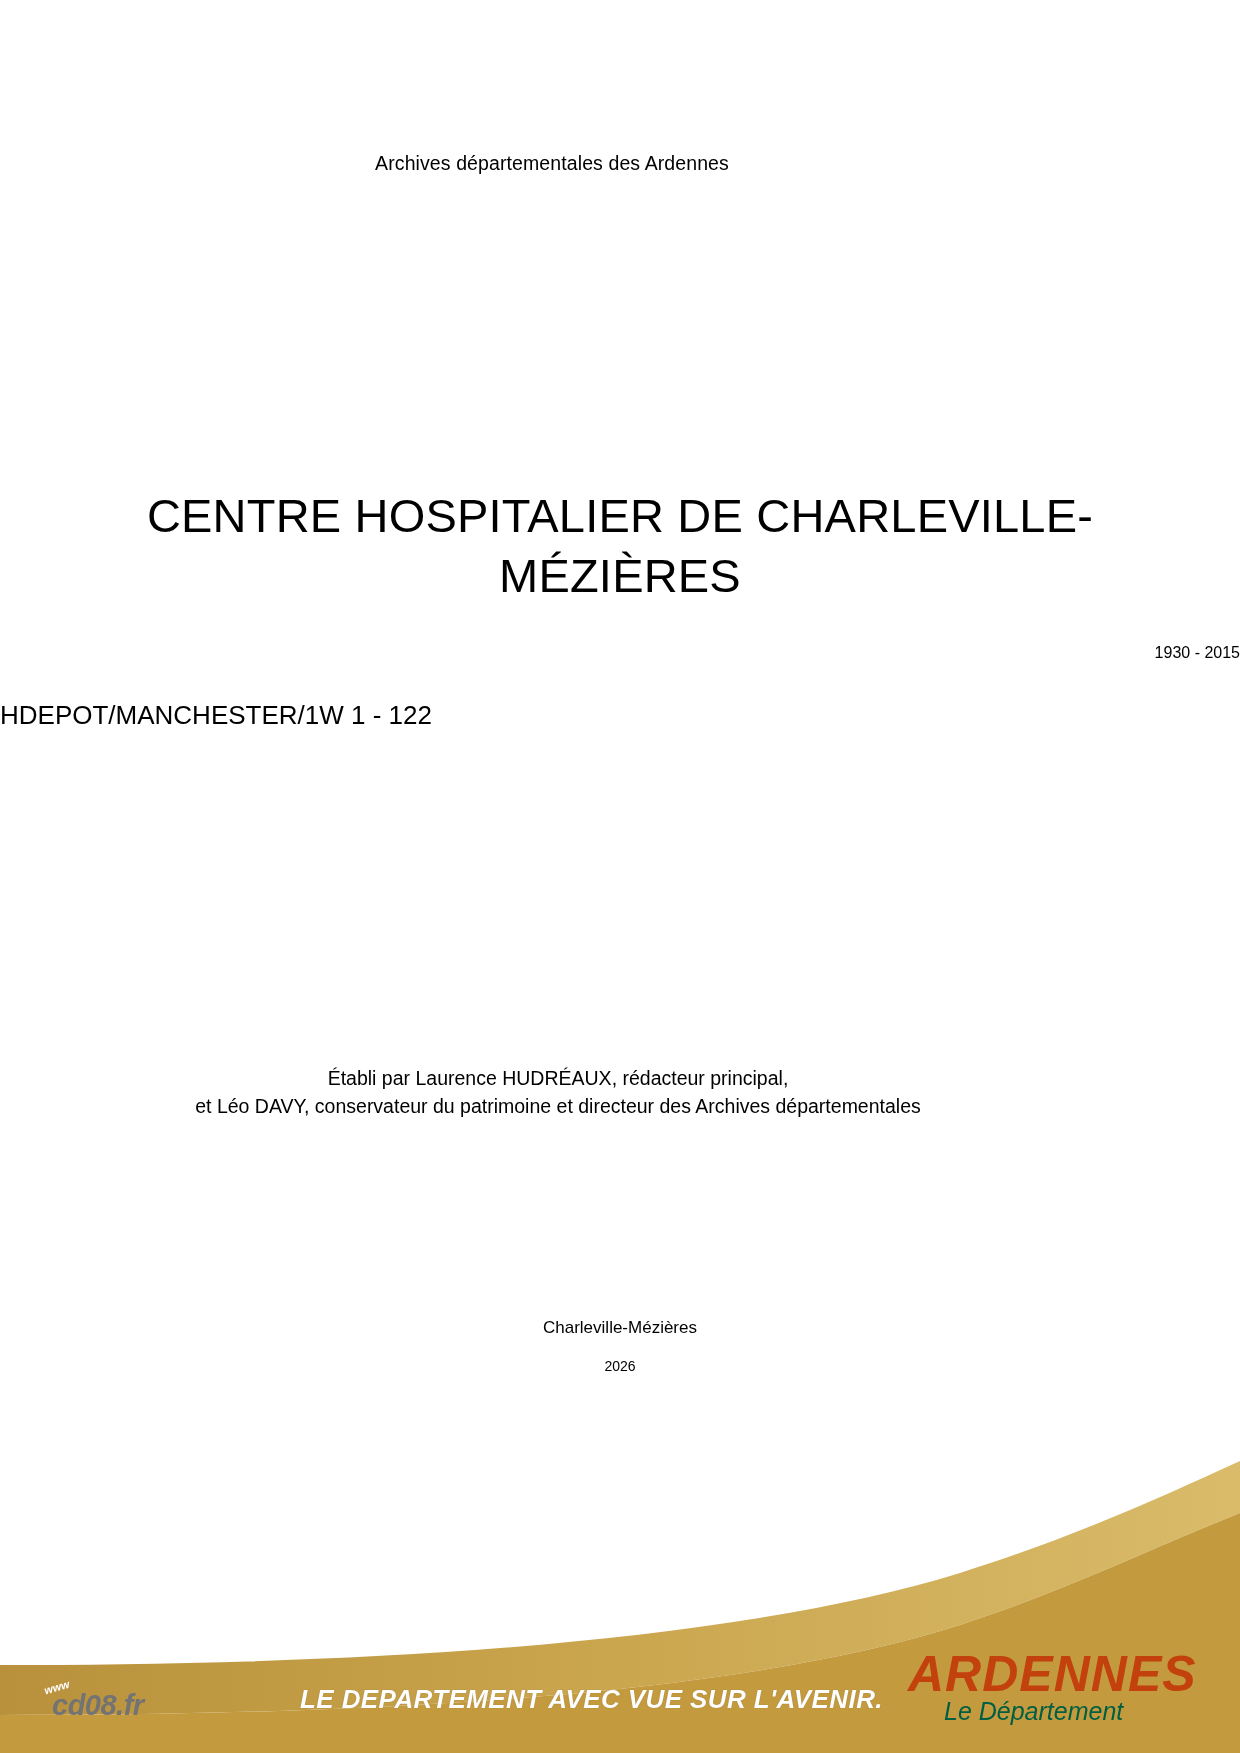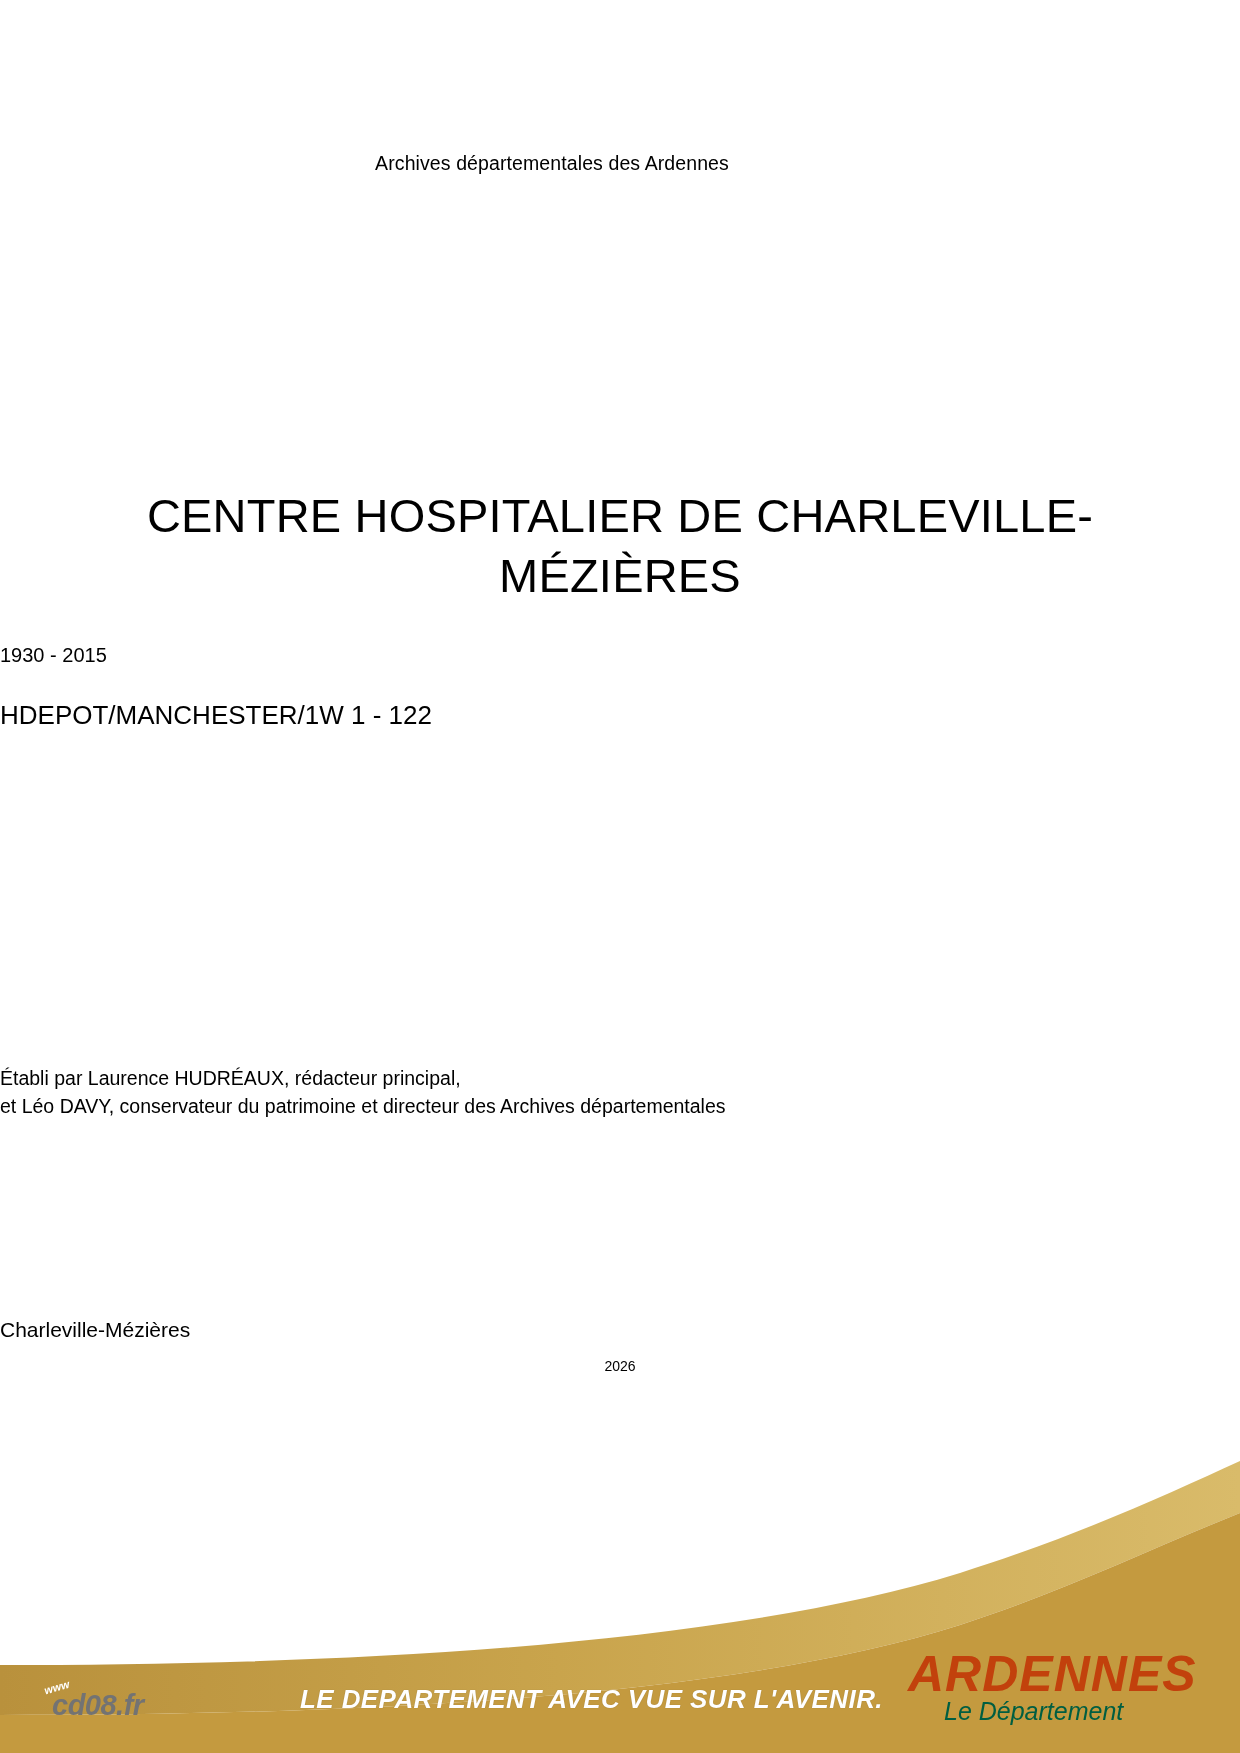--- a/index.html
+++ b/index.html
@@ -42,49 +42,51 @@
     line-height: 1.27;
     font-weight: normal;
     letter-spacing: 0.2px;
   }
 
   .dates {
     position: absolute;
     top: 644px;
     left: 0;
     width: 1240px;
-    text-align: left;
-    font-size: 20px;
+    text-align: right;
+    font-size: 16px;
   }
 
   .reference {
     position: absolute;
     top: 700px;
     left: 0;
     width: 1240px;
     text-align: left;
     font-size: 26px;
   }
 
   .authors {
     position: absolute;
     top: 1064px;
     left: 0;
     width: 1060px;
-    text-align: left;
+    text-align: center;
     font-size: 19.5px;
     line-height: 1.45;
+    padding-left: 28px;
   }
 
   .place {
     position: absolute;
     top: 1318px;
     left: 0;
     width: 1240px;
-    font-size: 21px;
+    text-align: center;
+    font-size: 17px;
   }
 
   .year {
     position: absolute;
     top: 1358px;
     left: 0;
     width: 1240px;
     text-align: center;
     font-size: 14px;
   }

